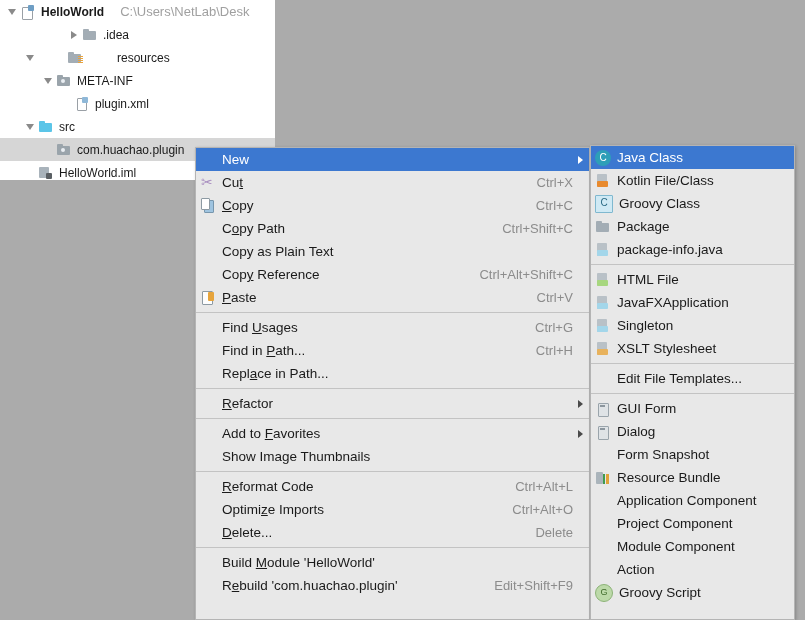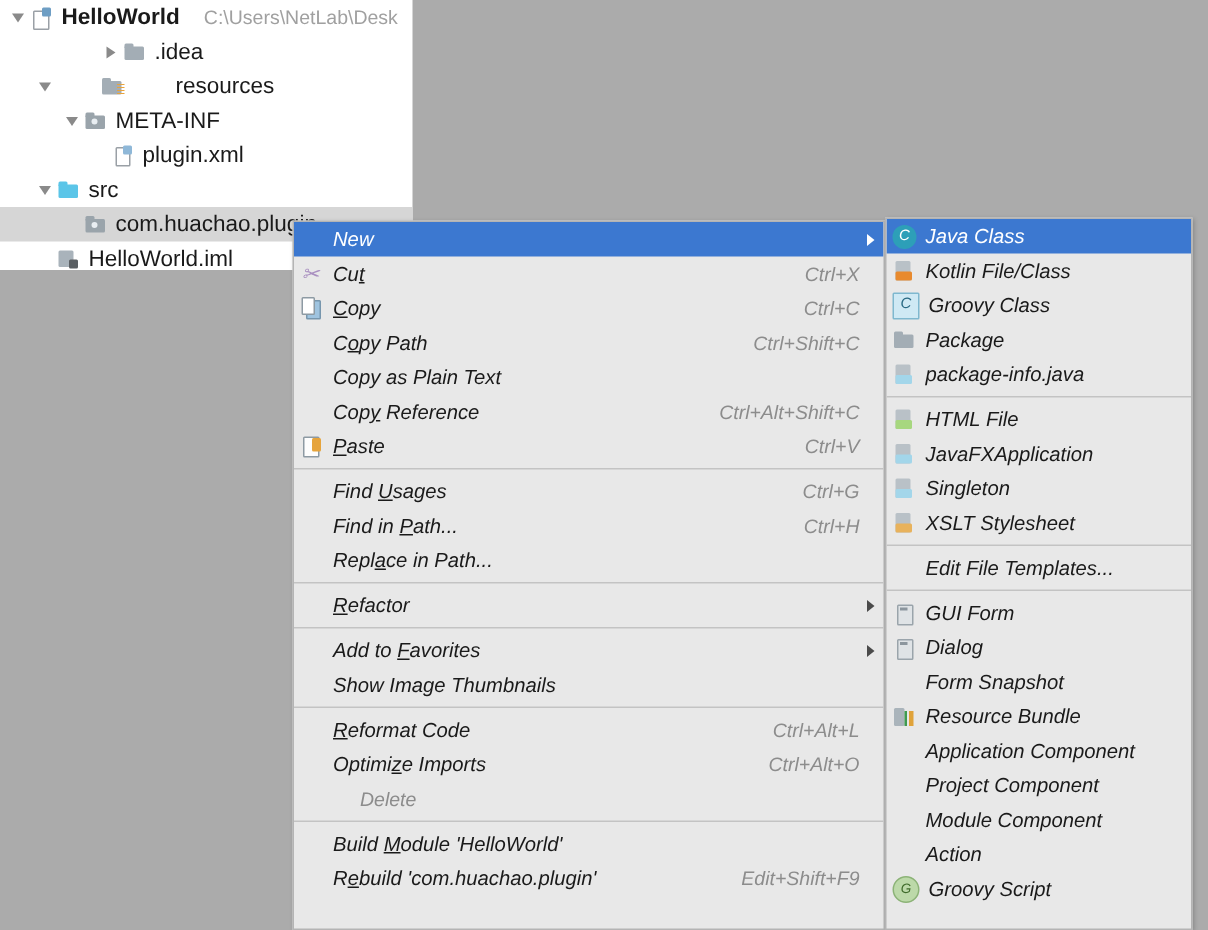--- a/index.html
+++ b/index.html
@@ -51,21 +51,21 @@
     border-left: 4.5px solid transparent;
     border-right: 4.5px solid transparent;
   }
   .twisty.none i { border: none; }
   .tree-icon {
     width: 16px; min-width: 16px; height: 16px;
     margin-right: 5px;
     position: relative;
     display: inline-block;
   }
-  .tree-label { font-size: 15px; }
+  .tree-label { font-size: 12px; }
   .tree-label.bold { font-weight: bold; }
   .tree-path {
     color: #a0a0a0;
     font-size: 13px;
     margin-left: 16px;
   }
 
   
   .ic-module { }
   .ic-module:before {
@@ -118,21 +118,20 @@
 
   
   .menu {
     position: absolute;
     background: #e8e8e8;
     border: 1px solid #b4b4b4;
     box-shadow: 1px 1px 3px rgba(0,0,0,0.22);
     box-sizing: border-box;
     overflow: hidden;
     z-index: 20;
-    font-style: italic;
   }
   #context-menu { left: 195px; top: 147px; width: 395px; height: 473px; }
   #submenu      { left: 590px; top: 145px; width: 205px; height: 475px; }
 
   .menu-item {
     height: 23px;
     display: flex;
     align-items: center;
     padding: 0 6px 0 4px;
     position: relative;
@@ -459,20 +458,21 @@
     <div class="menu-item">
       <span class="mi-icon "></span>
       <span class="mi-label">Optimi<span class="u">z</span>e Imports</span>
       <span class="mi-accel">Ctrl+Alt+O</span>
       <span class="mi-arrow hidden">
         <i></i>
       </span>
     </div>
     <div class="menu-item">
       <span class="mi-icon "></span>
+      <span class="mi-label"><span class="u">D</span>elete...</span>
       <span class="mi-accel">Delete</span>
       <span class="mi-arrow hidden">
         <i></i>
       </span>
     </div>
     <div class="menu-sep"></div>
     <div class="menu-item">
       <span class="mi-icon "></span>
       <span class="mi-label">Build <span class="u">M</span>odule 'HelloWorld'</span>
       <span class="mi-arrow hidden">

